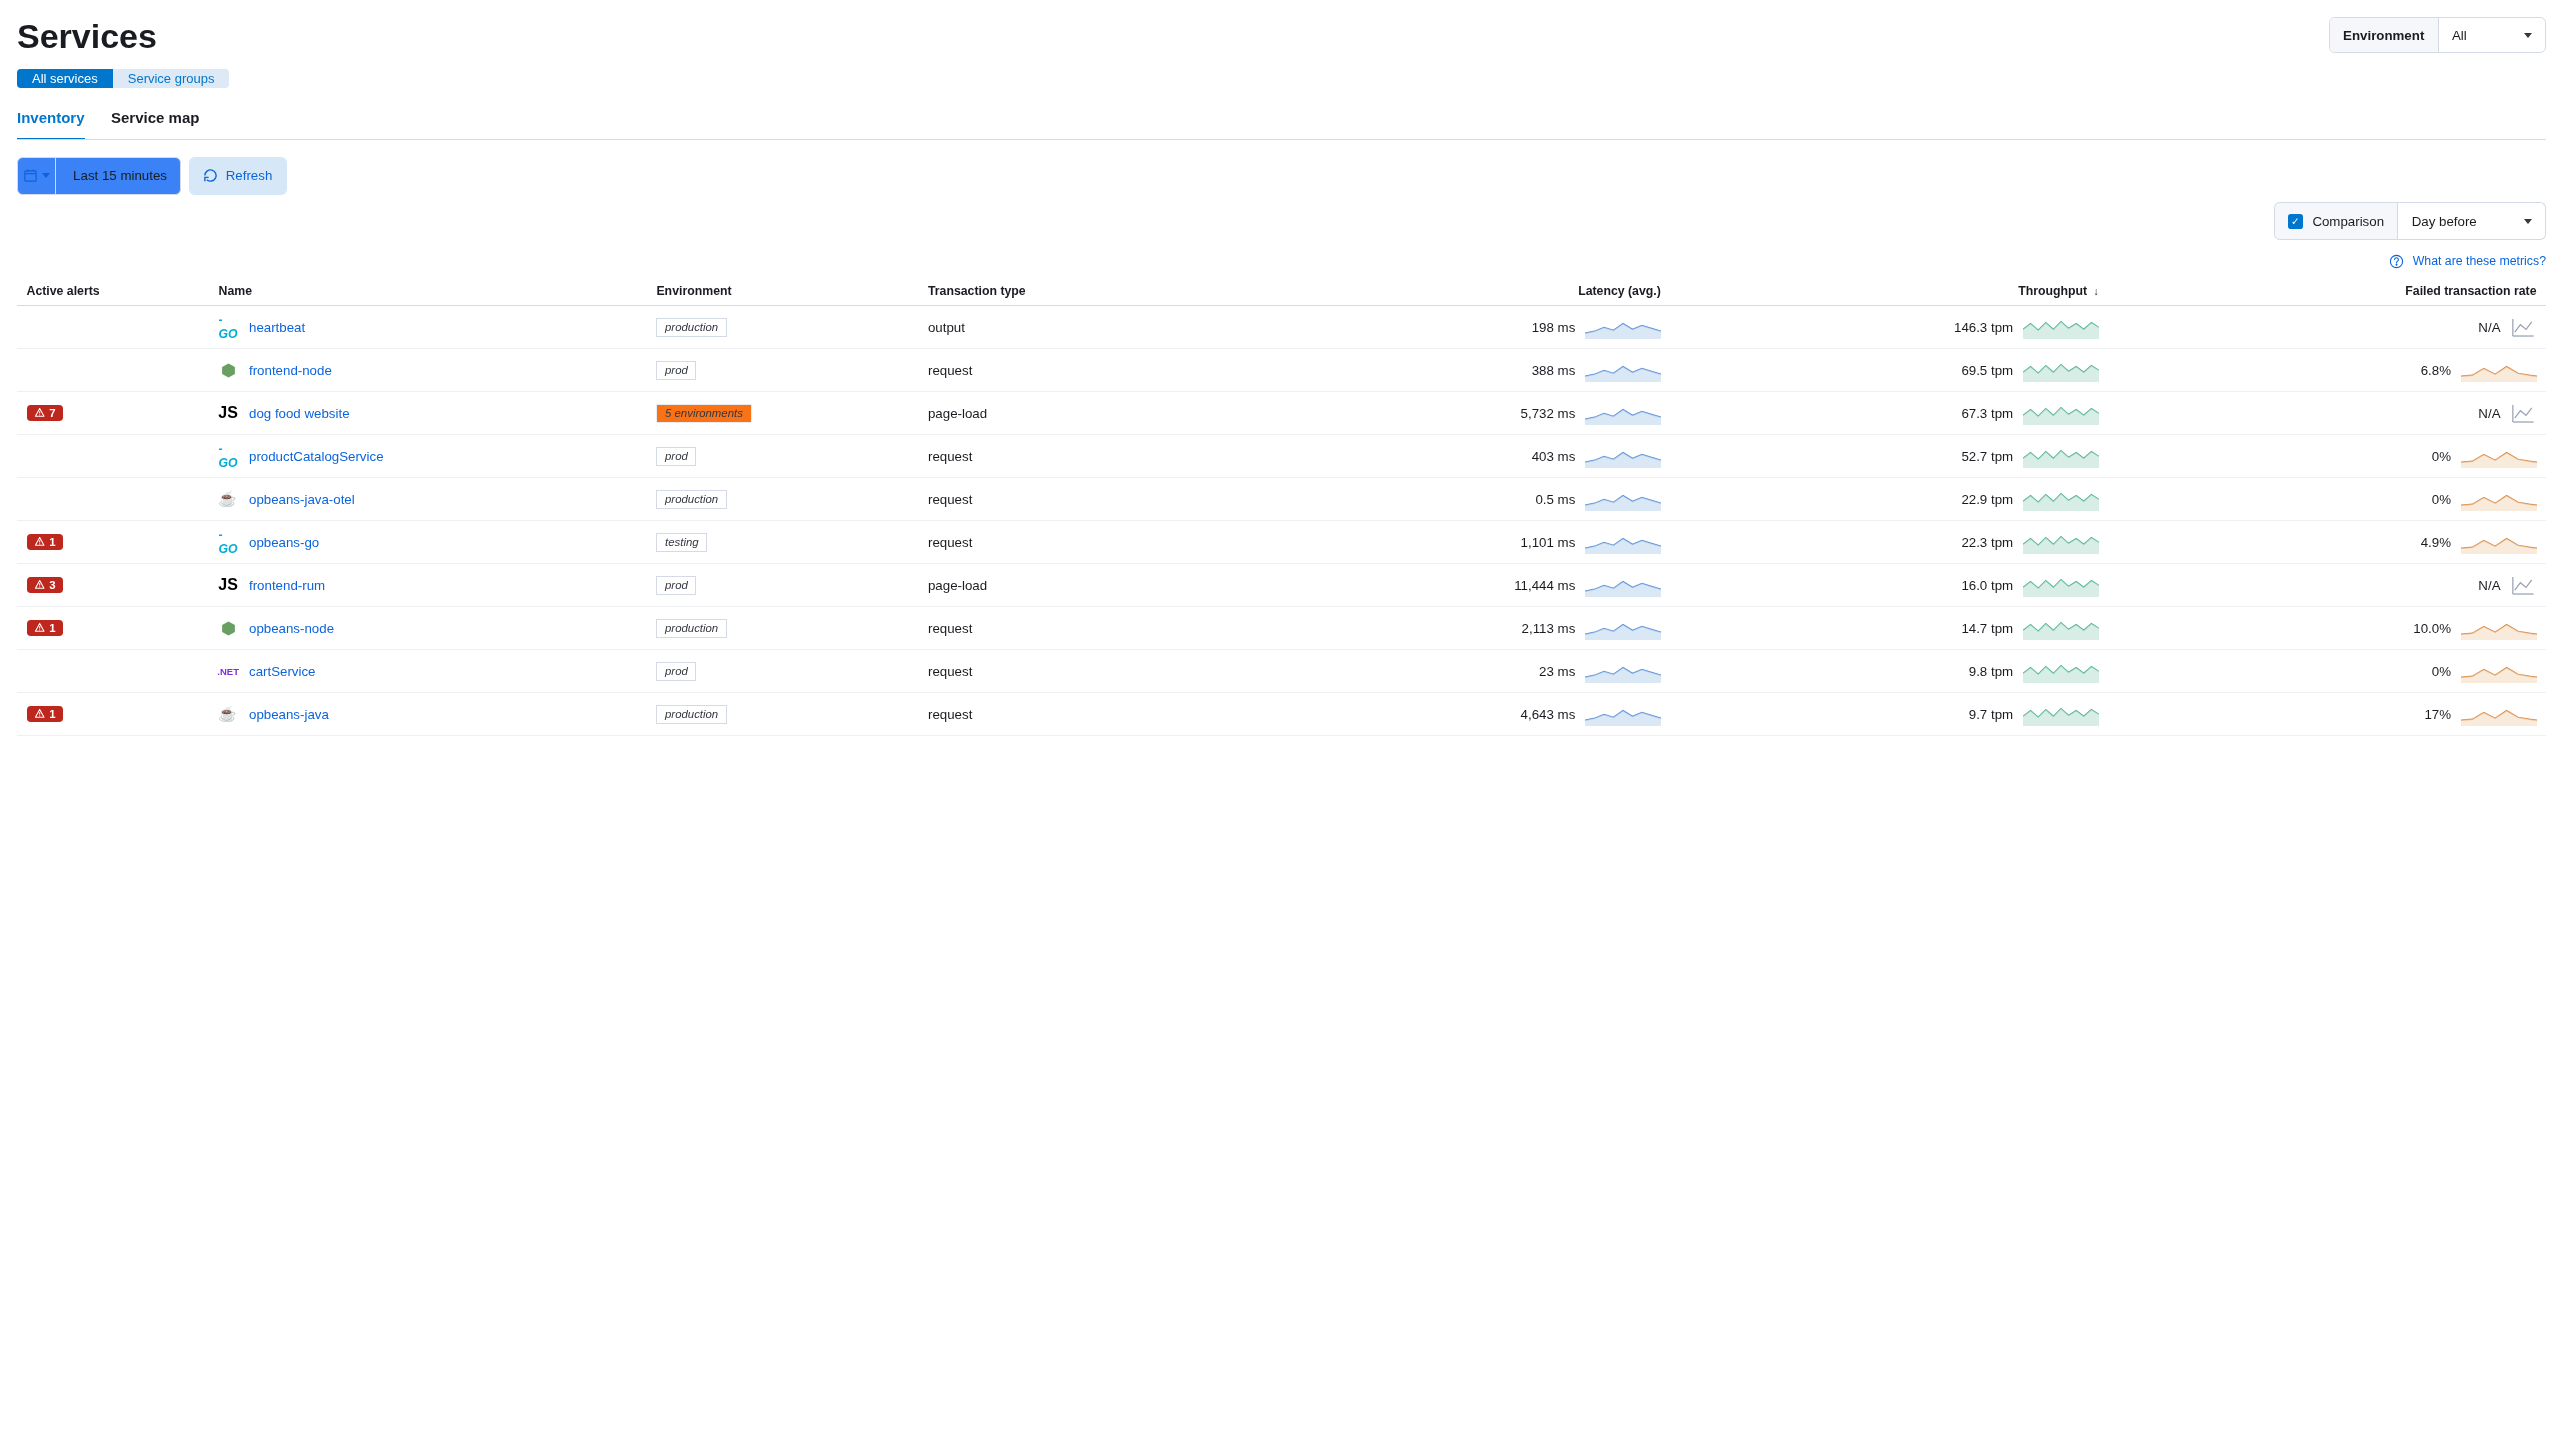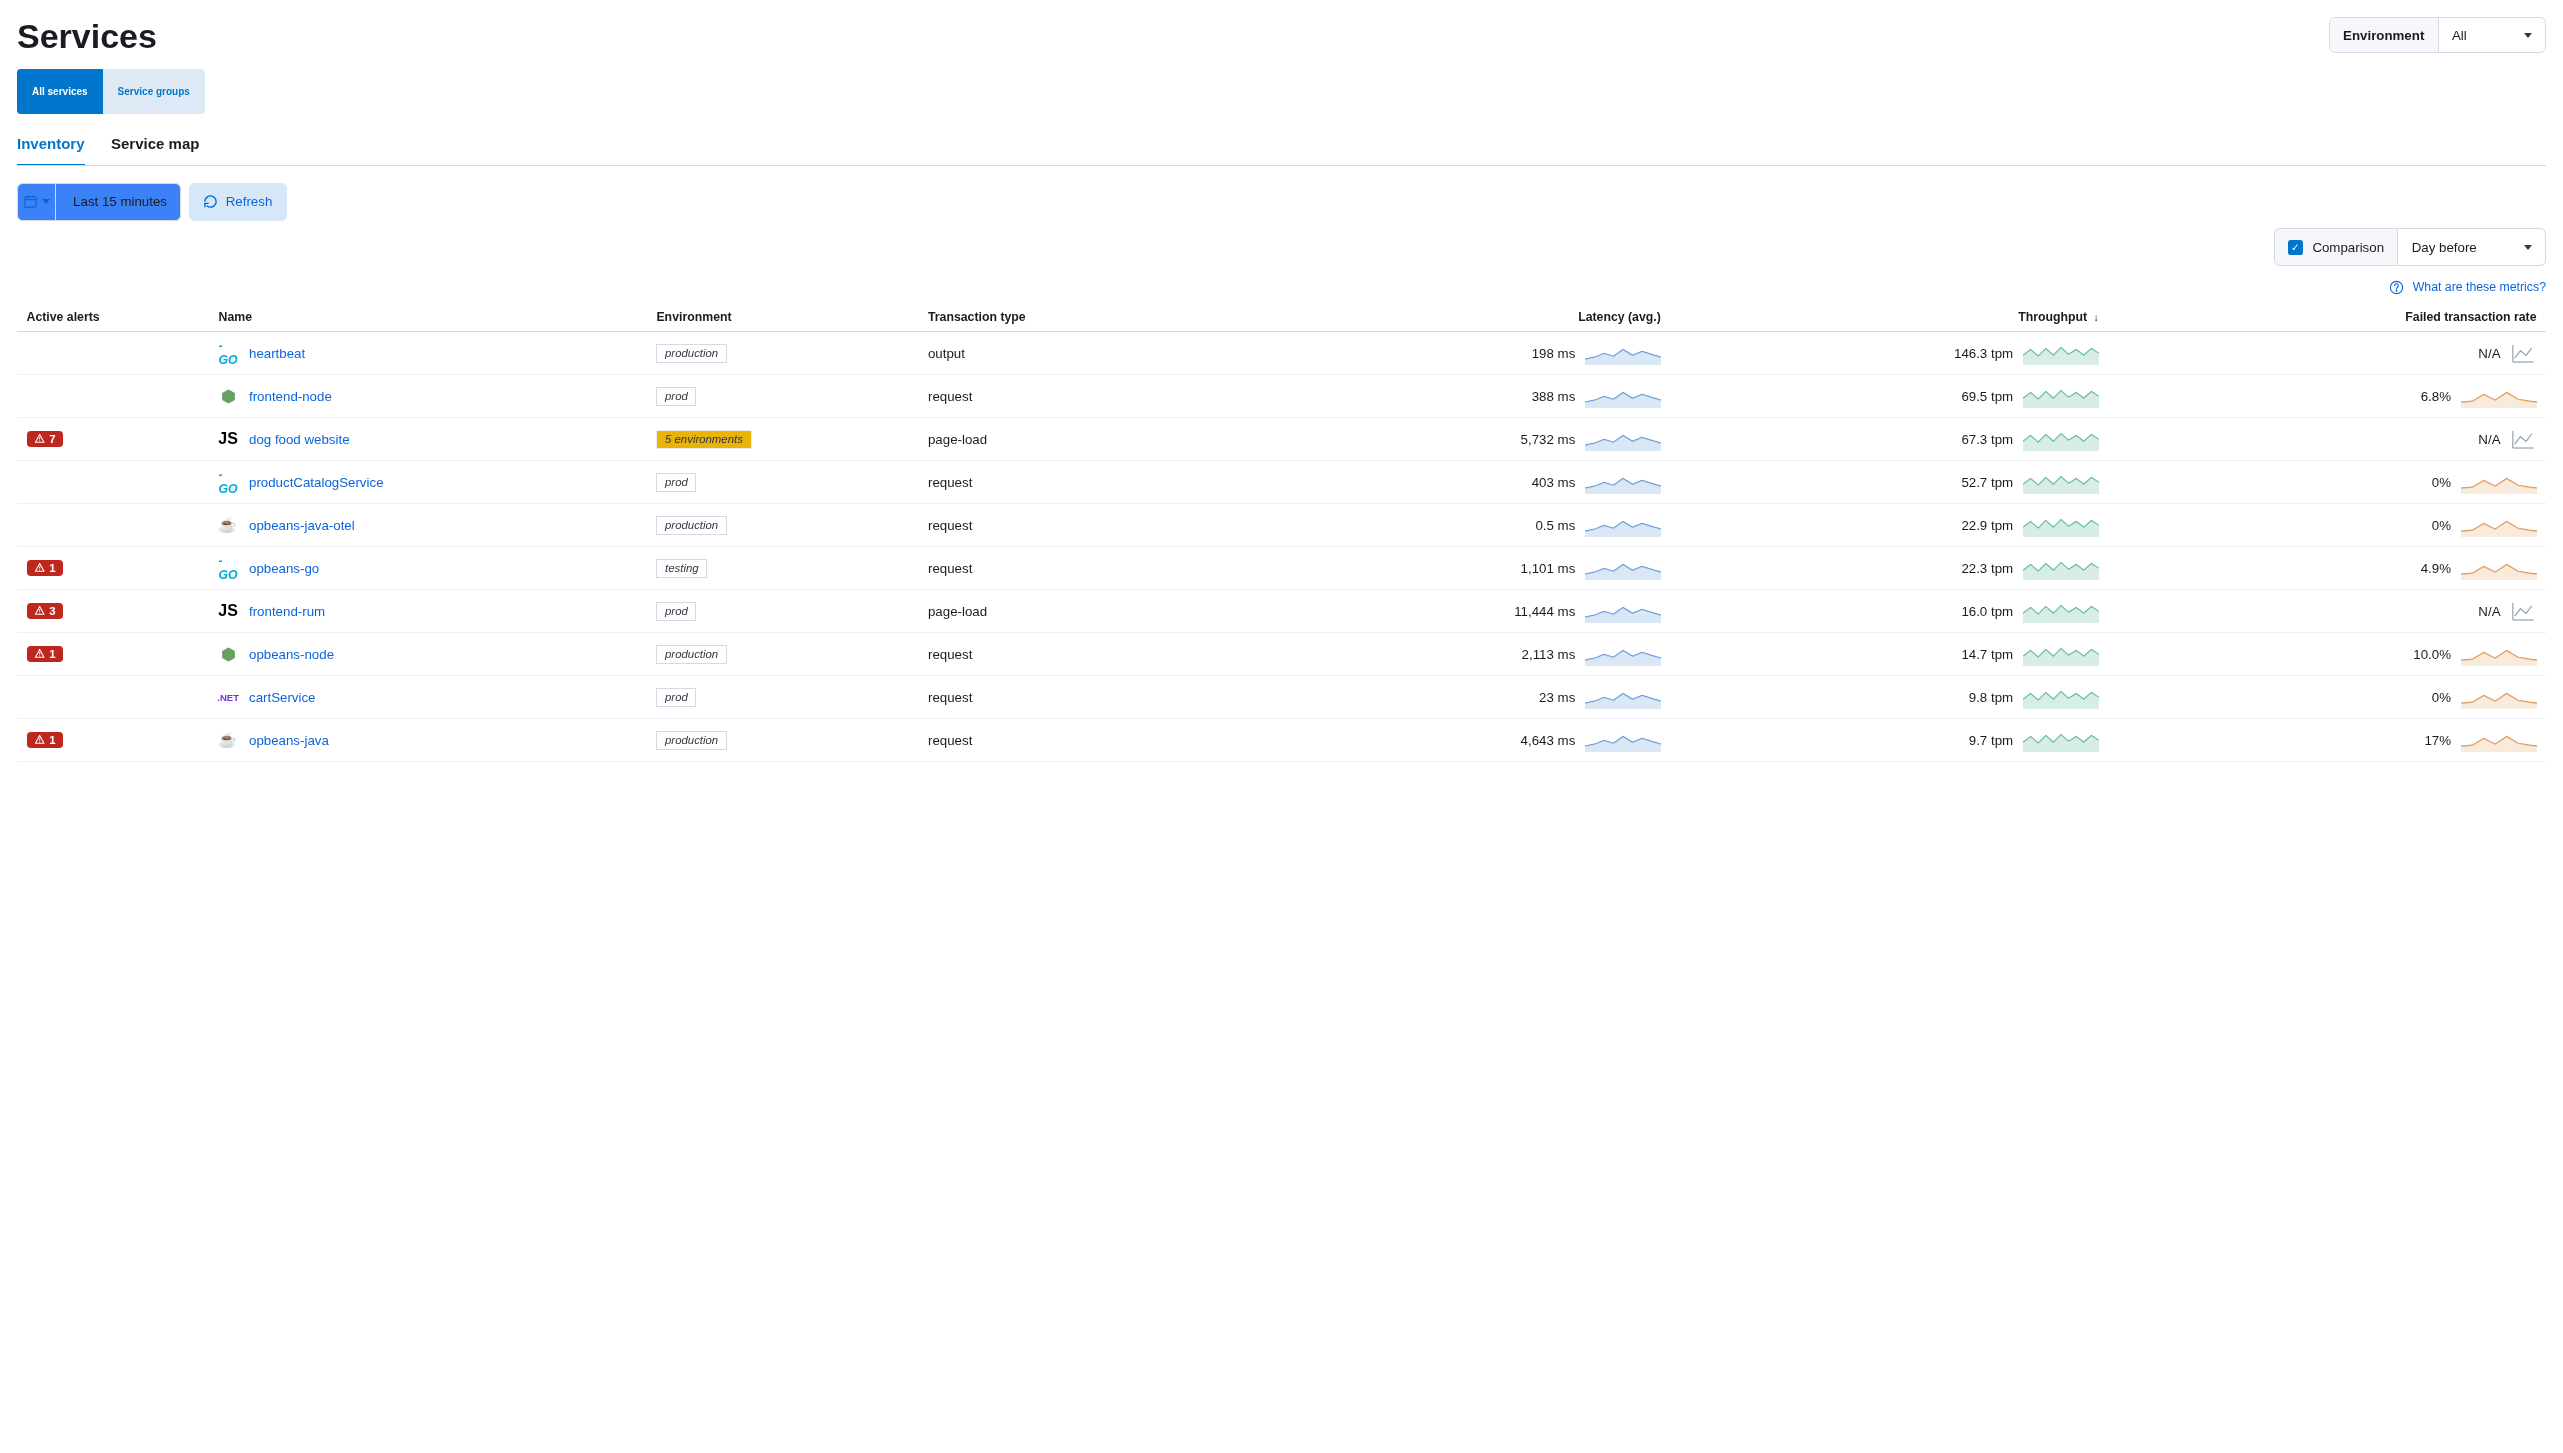--- a/index.html
+++ b/index.html
@@ -4,21 +4,21 @@
 <style>
 * { box-sizing: border-box; margin: 0; padding: 0; }
 body { font-family: -apple-system, BlinkMacSystemFont, "Segoe UI", Helvetica, Arial, sans-serif; background: #fff; color: #1a1c21; font-size: 13.3px; padding: 17px; }
 .page-title { font-size: 34px; font-weight: 700; margin-bottom: 13.3px; }
 .header-row { display: flex; justify-content: space-between; align-items: flex-start; }
 .env-picker { display: flex; border: 0.9px solid #d3dae6; border-radius: 5.7px; overflow: hidden; }
 .env-label { background: #f5f7fa; padding: 9.5px 13.3px; font-weight: 600; border-right: 0.9px solid #d3dae6; }
 .env-value { padding: 9.5px 13.3px; display: flex; align-items: center; gap: 57px; }
 .chev-down { width: 0; height: 0; border-left: 4.7px solid transparent; border-right: 4.7px solid transparent; border-top: 5.7px solid #343741; }
 .tab-group { display: flex; margin-bottom: 21px; }
-.tab-btn { padding: 17px 15px; font-weight: 700; border: none; cursor: pointer; font-size: 10px; }
+.tab-btn { padding: 2px 15px; font-weight: 400; border: none; cursor: pointer; font-size: 13px; }
 .tab-btn.primary-active { background: #07c; color: #fff; border-radius: 3.8px 0 0 3.8px; }
 .tab-btn.primary-inactive { background: #ddeaf6; color: #07c; border-radius: 0 3.8px 3.8px 0; }
 .subtabs { display: flex; gap: 26.5px; border-bottom: 0.9px solid #d3dae6; margin-bottom: 17px; }
 .subtab { padding: 0 0 11.4px 0; font-size: 15px; font-weight: 600; cursor: pointer; color: #1a1c21; }
 .subtab.active { color: #07c; border-bottom: 1.9px solid #07c; }
 .controls-row { display: flex; gap: 7.6px; margin-bottom: 7.6px; }
 .searchbox { flex: 1; display: flex; align-items: center; border: 0.9px solid #ced4da; border-radius: 5.7px; padding: 0 11.4px; height: 38px; background: #fbfcfd; }
 .searchbox input { flex: 1; border: none; outline: none; font-size: 13.3px; background: transparent; color: #69707d; }
 .btn { display: inline-flex; align-items: center; gap: 7.6px; padding: 0 13.3px; height: 38px; border: 0.9px solid #d3dae6; border-radius: 5.7px; background: #fff; cursor: pointer; font-size: 13.3px; }
 .btn.flushed { background: #3b82f6; }
@@ -30,21 +30,21 @@
 .help-link { display: flex; justify-content: flex-end; align-items: center; gap: 9px; color: #0b64dd; font-size: 12.3px; margin-bottom: 7.6px; cursor: pointer; }
 table { width: 100%; border-collapse: collapse; }
 th { text-align: left; font-weight: 600; font-size: 12.3px; padding: 7.6px 9.5px; border-bottom: 0.9px solid #d3dae6; color: #1a1c21; }
 th.right { text-align: right; }
 td { padding: 9.5px 9.5px; border-bottom: 0.9px solid #eef0f4; vertical-align: middle; font-size: 13.3px; }
 td.right { text-align: right; }
 .alert-badge { display: inline-flex; align-items: center; gap: 3.8px; background: #bd271e; color: #fff; border-radius: 3.8px; padding: 1.9px 7.6px; font-size: 11.4px; font-weight: 600; }
 .name-cell { display: flex; align-items: center; gap: 11.4px; }
 .svc-link { color: #0b64dd; font-weight: 500; cursor: pointer; }
 .env-tag { display: inline-block; border: 0.9px solid #d3dae6; border-radius: 0; padding: 2.8px 7.6px; font-size: 11.4px; color: #343741; background: #fff; font-style: italic; }
-.env-tag.multi { background: #eab308; border-color: #e9edf3; font-weight: 500; }
+.env-tag.multi { background: #f97316; border-color: #e9edf3; font-weight: 500; }
 .metric-cell { display: flex; align-items: center; justify-content: flex-end; gap: 9.5px; }
 .spark { width: 76px; height: 23px; flex-shrink: 0; }
 .icon-sm { width: 15px; height: 15px; flex-shrink: 0; }
 .sort-arrow { font-size: 10.4px; }
 .lang-icon { width: 19px; height: 17px; display: inline-flex; align-items: center; justify-content: center; font-size: 16px; font-weight: 700; flex-shrink: 0; }
 .lang-go { color: #00acd7; font-style: italic; font-size: 12.3px; }
 .lang-js { color: #000; }
 .lang-java { color: #e11; font-size: 15px; }
 .lang-dotnet { color: #7d2fe0; font-size: 9.5px; }
 .lang-node { color: #68a063; }

